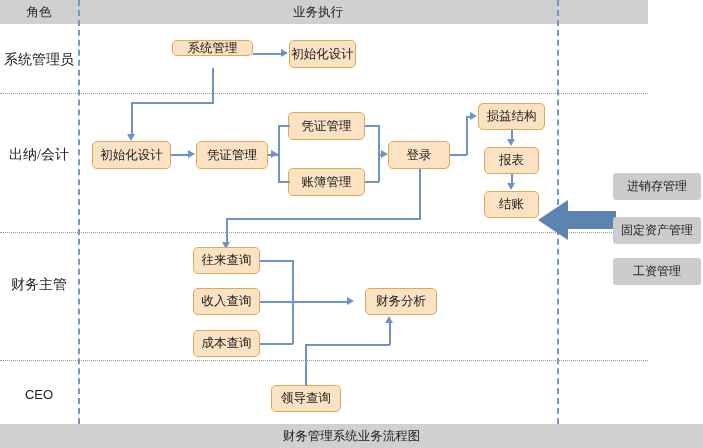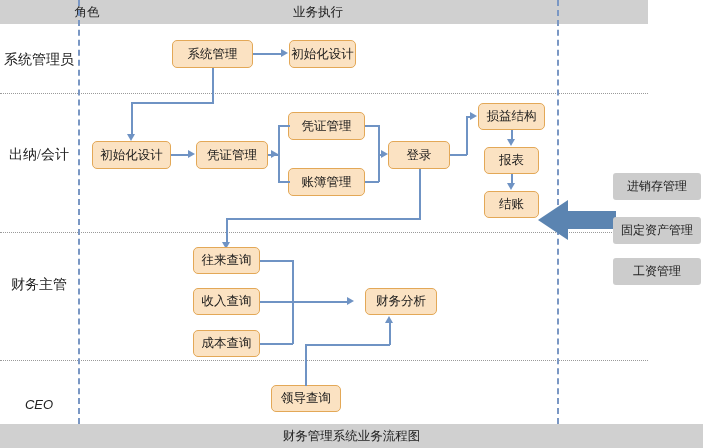--- a/index.html
+++ b/index.html
@@ -14,21 +14,21 @@
   
   .bar{
     position:absolute;
     background:#d0d0d0;
     color:#222;
     font-size:12.5px;
     display:flex;align-items:center;
   }
   #header-bar{left:0;top:0;width:648px;height:24px;}
   #header-role{position:absolute;left:0;top:0;width:78px;height:24px;
-    display:flex;align-items:center;justify-content:center;font-size:12.5px;padding-left:48px;}
+    display:flex;align-items:center;justify-content:center;font-size:12.5px;}
   #header-exec{position:absolute;left:78px;top:0;width:480px;height:24px;
     display:flex;align-items:center;justify-content:center;font-size:12.5px;}
   #footer-bar{left:0;top:424px;width:703px;height:24px;justify-content:center;}
   #footer-bar .txt{font-size:12.5px;}
 
   
   .lane-sep{
     position:absolute;left:0;width:648px;height:0;
     border-top:1px dotted #9a9a9a;
   }
@@ -97,23 +97,23 @@
   <div class="lane-sep" style="top:93px;"></div>
   <div class="lane-sep" style="top:232px;"></div>
   <div class="lane-sep" style="top:360px;"></div>
 
   <div class="vdash" style="left:78px;top:0px;height:424px;"></div>
   <div class="vdash" style="left:557px;top:0px;height:424px;"></div>
 
   <div class="role-label" style="left:0px;top:51px;width:78px;">系统管理员</div>
   <div class="role-label" style="left:0px;top:146px;width:78px;">出纳/会计</div>
   <div class="role-label" style="left:0px;top:276px;width:78px;">财务主管</div>
-  <div class="role-label latin" style="left:0px;top:397px;width:78px;font-style:italic;">CEO</div>
+  <div class="role-label latin" style="left:0px;top:387px;width:78px;">CEO</div>
 
-  <div class="node" style="left:172px;top:40px;width:81px;height:28px;">系统管理</div>
+  <div class="node" style="left:172px;top:40px;width:81px;height:16px;">系统管理</div>
   <div class="node" style="left:289px;top:40px;width:67px;height:28px;">初始化设计</div>
 
   <div class="conn h" style="left:253px;top:53.2px;width:28px;"></div>
   <div class="arrowhead right" style="left:281px;top:49px;"></div>
 
   <div class="conn v" style="left:212px;top:68px;height:35px;"></div>
   <div class="conn h" style="left:131px;top:102px;width:83px;"></div>
   <div class="conn v" style="left:131px;top:102px;height:33px;"></div>
   <div class="arrowhead down" style="left:127px;top:134px;"></div>
 

